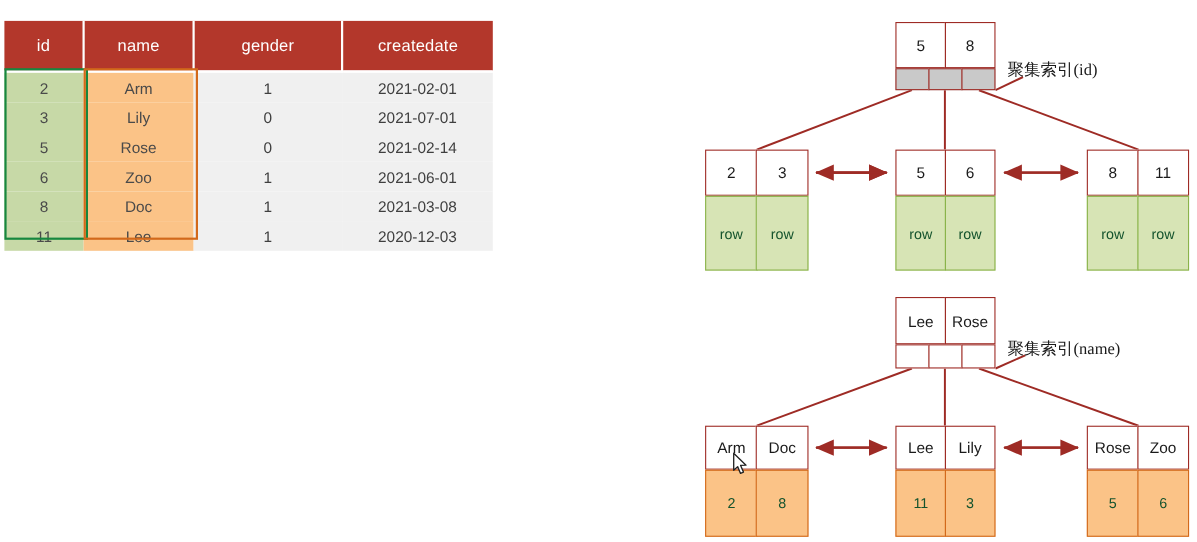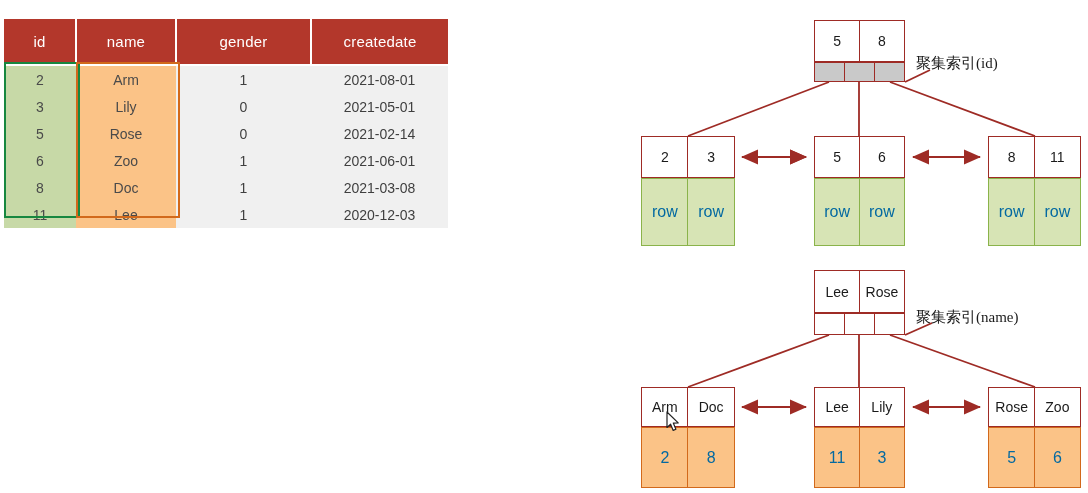--- a/index.html
+++ b/index.html
@@ -71,21 +71,21 @@
     border:1.5px solid #9e2b25;
     margin-left:-1.5px;
   }
   .ptrcell:first-child{margin-left:0;}
   .ptrcell.gray{background:#c9c9c9;}
   .ptrcell.white{background:#ffffff;}
   .datacell{
     flex:1 1 0;
     box-sizing:border-box;
     display:flex;align-items:center;justify-content:center;
-    font-size:16px;color:#0369a1;
+    font-size:13px;color:#14532d;
     margin-left:-1.5px;
   }
   .datacell:first-child{margin-left:0;}
   .datacell.green{background:#d7e4b5;border:1.5px solid #8ab34a;}
   .datacell.orange{background:#fbc387;border:1.5px solid #d2691b;}
 
   .axis-label{
     position:absolute;
     font-size:15px;
     color:#1a1a1a;
@@ -115,27 +115,27 @@
         <th>name</th>
         <th>gender</th>
         <th>createdate</th>
       </tr>
     </thead>
     <tbody id="table-body">
         <tr>
           <td class="cell-id">2</td>
           <td class="cell-name">Arm</td>
           <td>1</td>
-          <td>2021-08-01</td>
+          <td>2021-02-01</td>
         </tr>
         <tr>
           <td class="cell-id">3</td>
           <td class="cell-name">Lily</td>
           <td>0</td>
-          <td>2021-05-01</td>
+          <td>2021-07-01</td>
         </tr>
         <tr>
           <td class="cell-id">5</td>
           <td class="cell-name">Rose</td>
           <td>0</td>
           <td>2021-02-14</td>
         </tr>
         <tr>
           <td class="cell-id">6</td>
           <td class="cell-name">Zoo</td>

